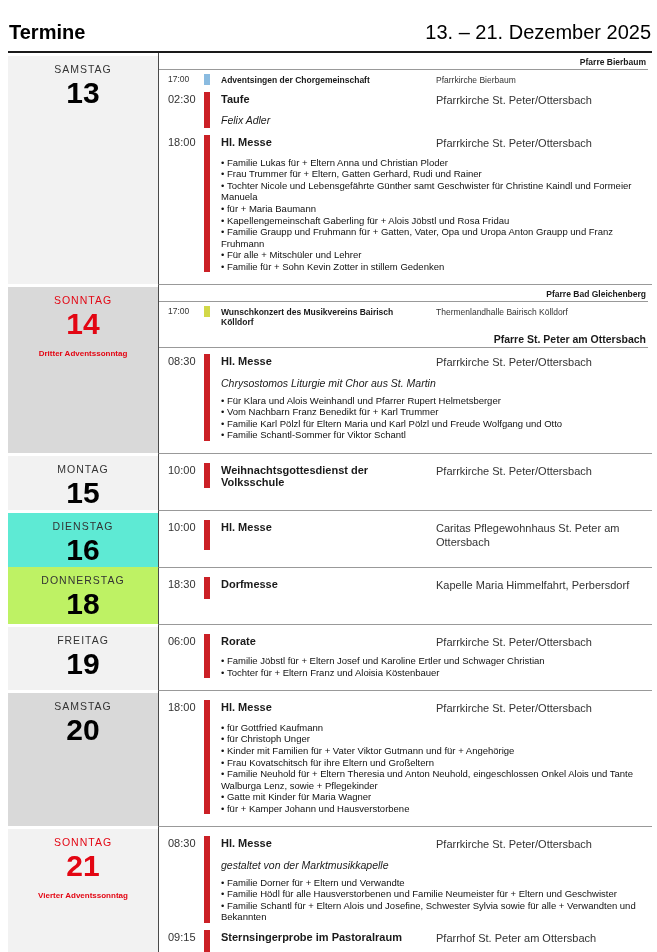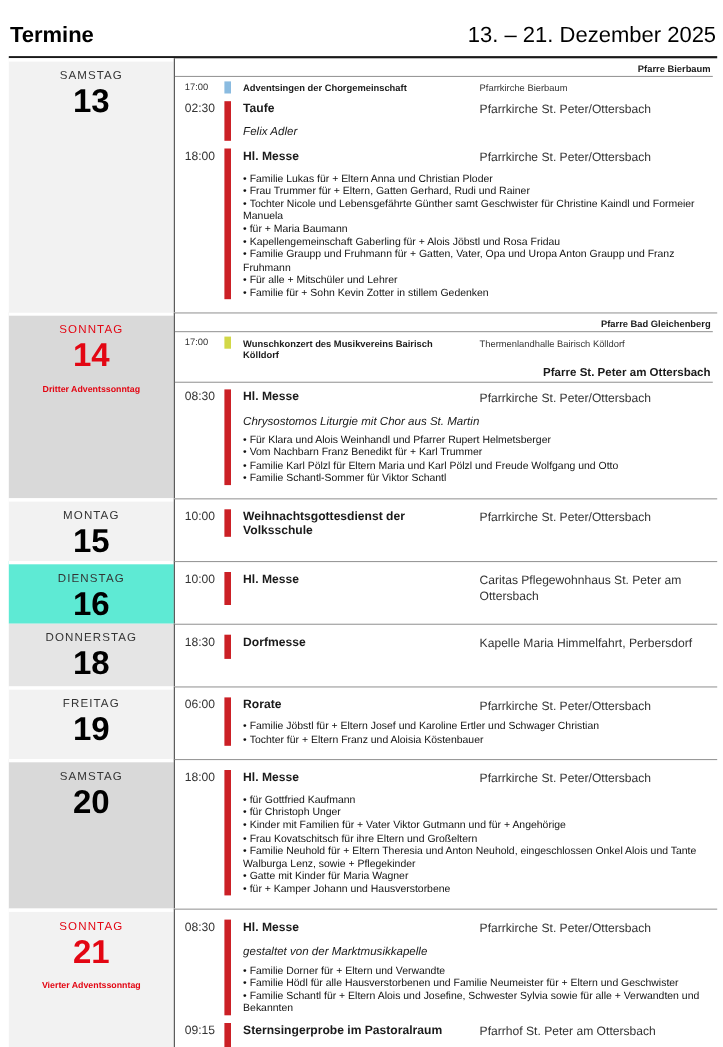--- a/index.html
+++ b/index.html
@@ -186,21 +186,21 @@
               <div class="title-row">
                 <div class="title">Hl. Messe</div>
                 <div class="location">Caritas Pflegewohnhaus St. Peter am Ottersbach</div>
               </div>
             </div>
           </div>
         </div>
       </div>
       <div class="section merged">
         <div class="day-col">
-          <div class="day-box" style="background: #e5e5e5;">
+          <div class="day-box" style="background: #bef264;">
             <div class="day-name">DONNERSTAG</div>
             <div class="day-num">18</div>
           </div>
         </div>
         <div class="events-col">
           <div class="event">
             <div class="time">18:30</div>
             <div class="marker" style="background: rgb(203, 32, 38);"></div>
             <div class="body">
               <div class="title-row">

